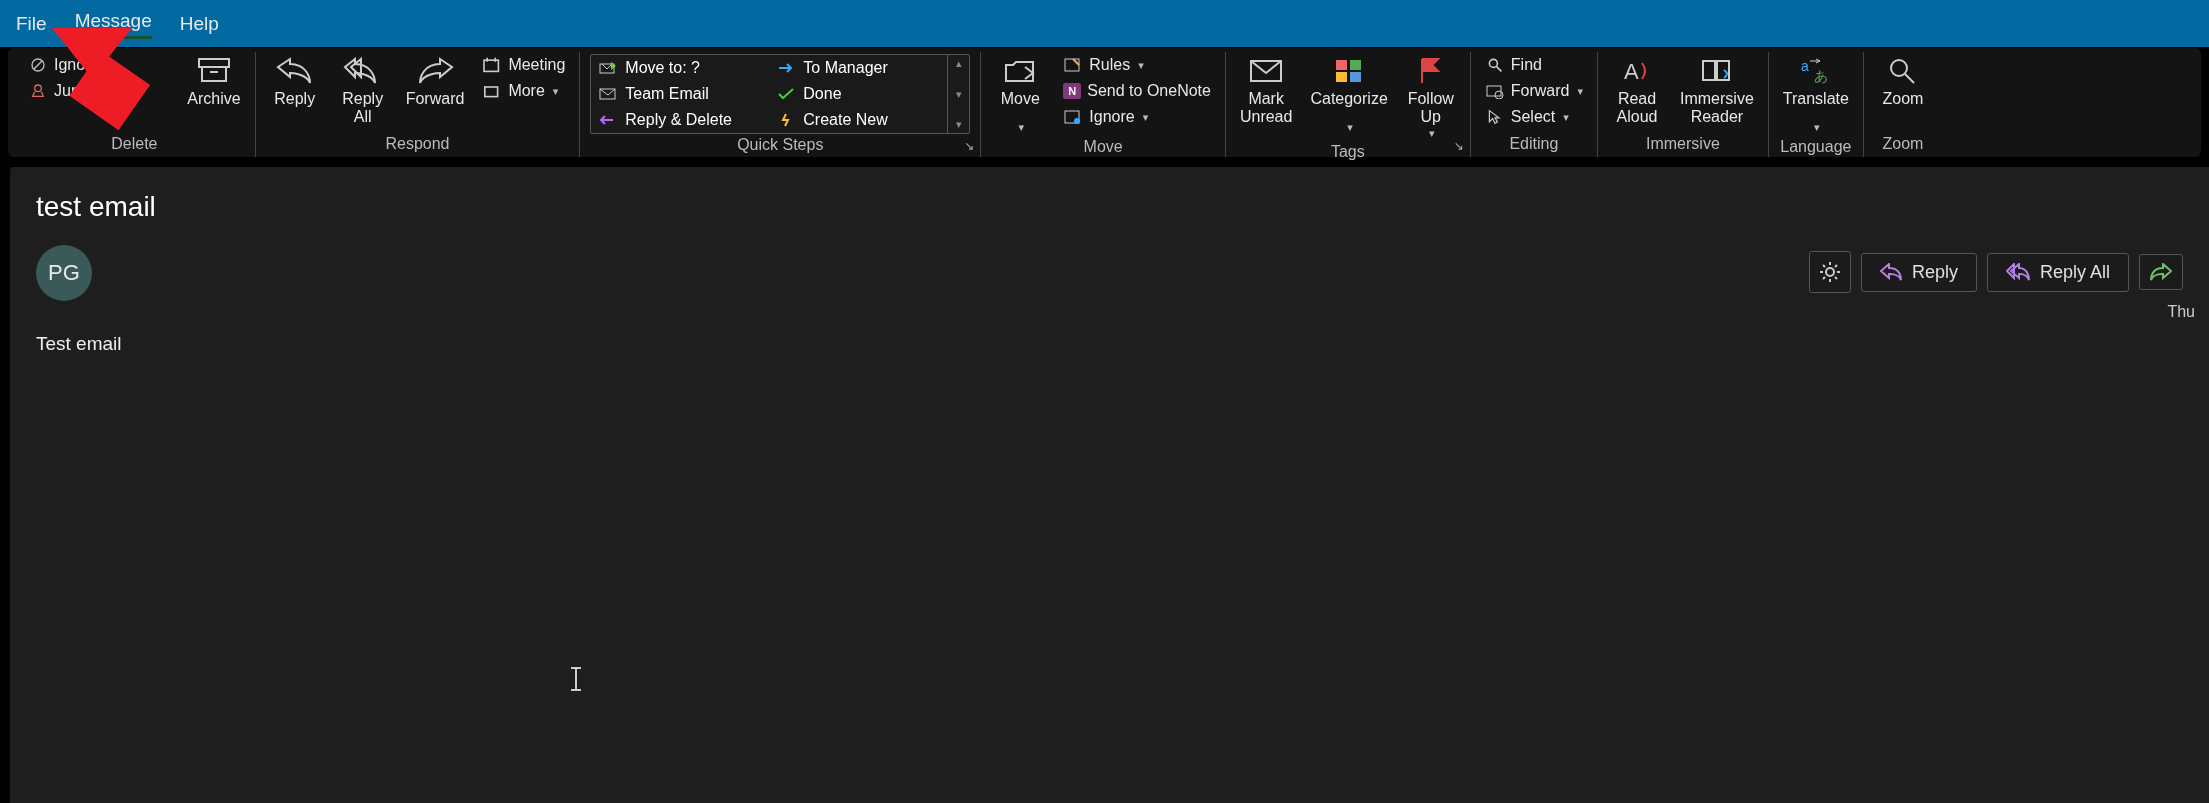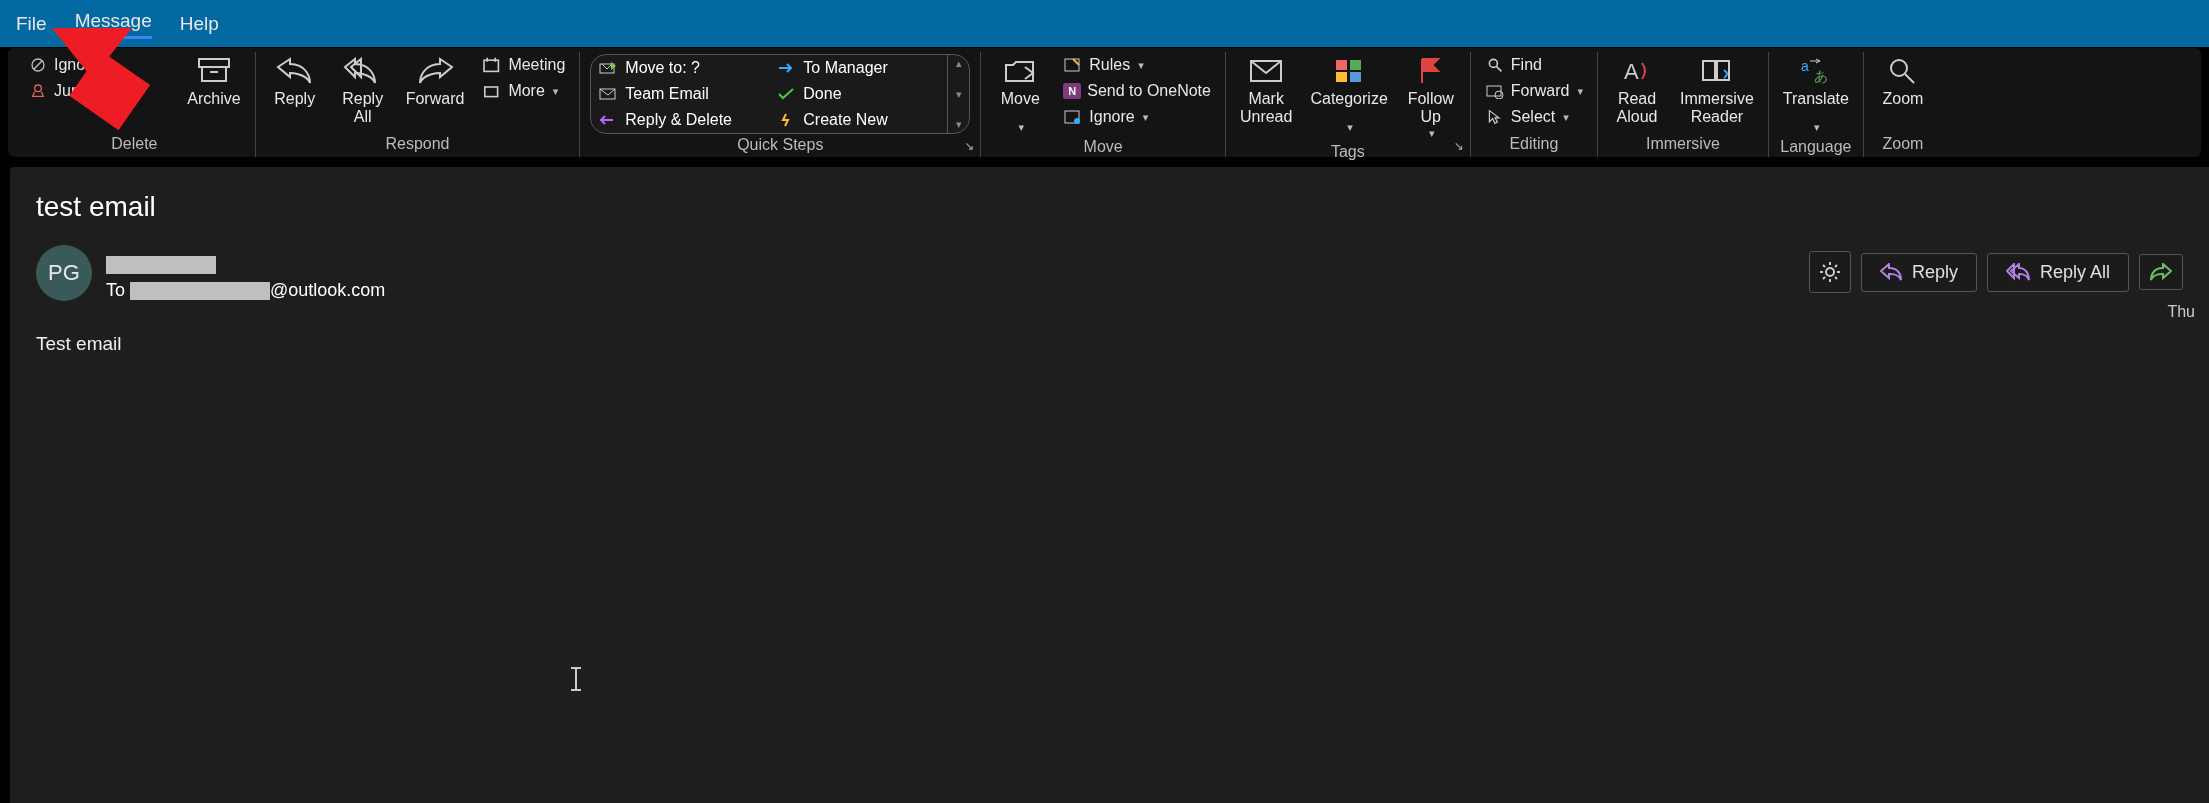--- a/index.html
+++ b/index.html
@@ -15,21 +15,21 @@
   
   .menubar {
     display: flex;
     gap: 28px;
     padding: 10px 16px 8px 16px;
     background: #0369a1;
     font-size: 19px;
     align-items: flex-end;
   }
   .menubar .tab { cursor: pointer; padding-bottom: 4px; color: #e8e8e8; }
-  .menubar .tab.active { border-bottom: 3px solid #3b82f6; }
+  .menubar .tab.active { border-bottom: 3px solid #14532d; }
   
   .ribbon {
     display: flex;
     background: #141414;
     border-top: 1px solid #000;
     height: 110px;
     padding: 4px 6px 0 6px;
     margin: 0 8px;
     border-radius: 6px;
     align-items: stretch;
@@ -66,21 +66,21 @@
     font-size:16px; color:#e8e8e8; cursor:pointer;
     min-width:58px; padding:2px 4px; text-align:center; line-height:1.15;
   }
   .bigbtn .ic { height:30px; display:flex; align-items:center; justify-content:center; margin-bottom:4px;}
   .dropcaret { font-size:11px; margin-left:2px; color:#bbb; }
   .dialoglauncher {
     position:absolute; right:6px; bottom:4px; font-size:12px; color:#aaa; cursor:pointer;
   }
   
   .gallery {
-    border:1px solid #555; border-radius:16px;
+    border:1px solid #555; border-radius:2px;
     display:grid; grid-template-columns: 1fr 1fr 22px;
     grid-auto-rows: 26px;
     width: 380px;
     background:#1a1a1a;
     font-size:16px;
   }
   .gcell { display:flex; align-items:center; gap:8px; padding:0 8px; cursor:pointer; }
   .gscroll { grid-row:1/span 3; grid-column:3; border-left:1px solid #555;
     display:flex; flex-direction:column; justify-content:space-between; align-items:center;
     font-size:11px; color:#888; padding:2px 0;}
@@ -447,27 +447,20 @@
     <div class="group-label">Zoom</div>
   </div>
 
 </div>
 
 <div class="pane">
   <div class="subject">test email</div>
 
   <div class="headerrow">
     <div class="avatar">PG</div>
-    <div class="sendercol">
-      <span class="redact" style="width:110px;height:18px"></span>
-      <span>
-        <span>To</span>
-        <span class="redact" style="width:140px;height:18px;vertical-align:middle"></span><span>@outlook.com</span>
-      </span>
-    </div>
 
     <div class="actionbar">
       <div class="iconbtn">
         <svg width="22" height="22" viewBox="0 0 22 22">
             <circle cx="11" cy="11" r="4" fill="none" stroke="#ccc" stroke-width="2"></circle>
             <g stroke="#ccc" stroke-width="2">
               <line x1="11" y1="1" x2="11" y2="4"></line>
               <line x1="11" y1="18" x2="11" y2="21"></line>
               <line x1="1" y1="11" x2="4" y2="11"></line>
               <line x1="18" y1="11" x2="21" y2="11"></line>

